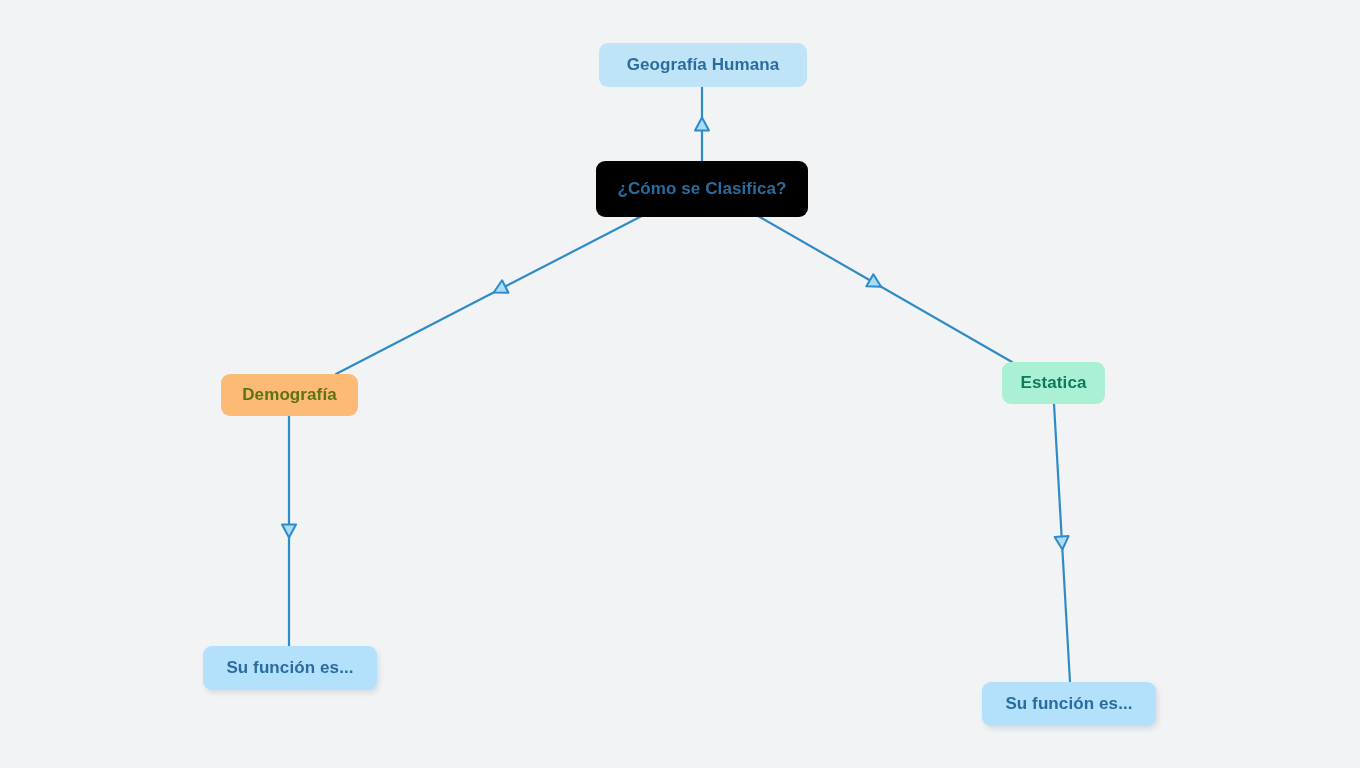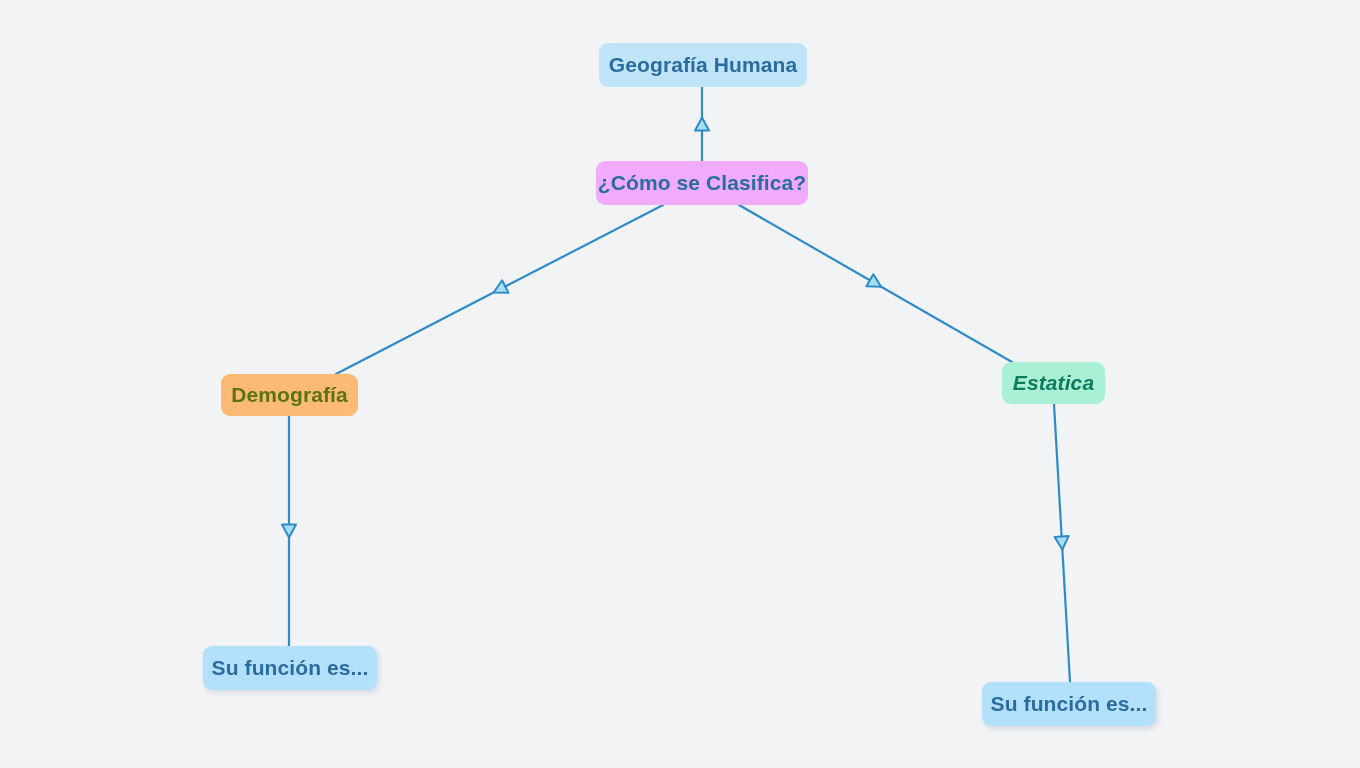--- a/index.html
+++ b/index.html
@@ -29,42 +29,41 @@
     pointer-events: none;
   }
   .node {
     position: absolute;
     display: flex;
     align-items: center;
     justify-content: center;
     box-sizing: border-box;
     border-radius: 9px;
     font-weight: bold;
-    font-size: 21px;
+    font-size: 17px;
     letter-spacing: 0.1px;
     white-space: nowrap;
     user-select: none;
     padding: 0 14px;
   }
   .node-root {
     background: #bfe4f8;
     color: #2b6c9f;
   }
   .node-question {
     background: #bfe4f8;
     color: #2b6c9f;
   }
   .node-lime {
     background: #e3f5a6;
     color: #5b7312;
   }
   .node-mint {
     background: #aaf0d4;
     color: #0e7a5c;
-    font-style: italic;
   }
   .node-leaf {
     background: #b3e0fb;
     color: #2b6c9f;
     box-shadow: 2px 3px 5px rgba(80, 110, 130, 0.17);
   }
 </style>
 </head>
 <body>
 
@@ -90,21 +89,21 @@
       <g>
         <line x1="1054" y1="404" x2="1070" y2="682" stroke="#2e8bc8" stroke-width="2.2" stroke-linecap="round"></line>
         <polygon points="6.5,0 -6.5,-7 -6.5,7" fill="#a8ddf5" stroke="#2e8bc8" stroke-width="2" stroke-linejoin="round" transform="translate(1062,543) rotate(86.7060350121549)"></polygon>
       </g>
     </svg>
 
   <div class="node node-root" style="left: 599px; top: 43px; width: 208px; height: 44px; background: rgb(191, 228, 248); color: rgb(43, 108, 159);">
     <span>Geografía Humana</span>
   </div>
 
-  <div class="node node-question" style="left: 596px; top: 161px; width: 212px; height: 44px; background: #f0abfc; color: rgb(43, 108, 159);">
+  <div class="node node-question" style="left: 596px; top: 161px; width: 212px; height: 56px; background: #000000; color: rgb(43, 108, 159);">
     <span>¿Cómo se Clasifica?</span>
   </div>
 
   <div class="node node-lime" style="left: 221px; top: 374px; width: 137px; height: 42px; background: #fdba74; color: rgb(91, 115, 18);">
     <span>Demografía</span>
   </div>
 
   <div class="node node-mint" style="left: 1002px; top: 362px; width: 103px; height: 42px; background: rgb(170, 240, 212); color: rgb(14, 122, 92);">
     <span>Estatica</span>
   </div>

